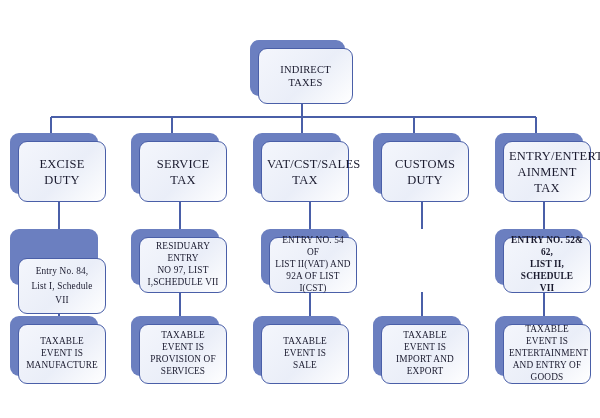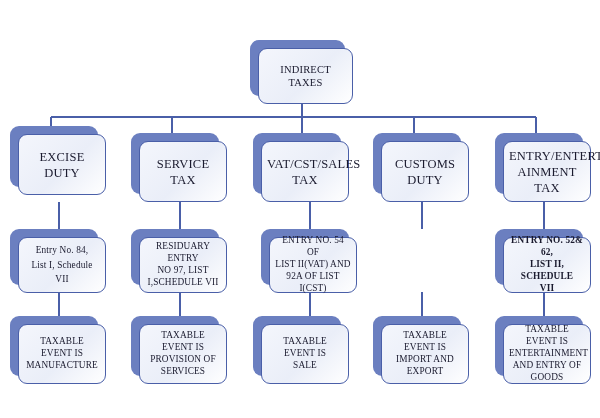--- a/index.html
+++ b/index.html
@@ -64,21 +64,21 @@
   .node .label {
     display: block;
     width: 100%;
     white-space: pre-line;
   }
 
   
   .t-root .face   { font-size: 10.5px; letter-spacing: 0.2px; }
   .t-cat .face    { font-size: 12.5px; letter-spacing: 0.2px; }
   .t-entry .face  { font-size: 9.3px;  letter-spacing: 0.15px; }
-  .t-entry-mixed .face { font-size: 9.3px; line-height: 1.55; }
+  .t-entry-mixed .face { font-size: 9.3px; line-height: 1.55; margin-top: 21px; }
   .t-event .face  { font-size: 9.3px;  letter-spacing: 0.15px; }
 </style>
 </head>
 <body>
 
 <div id="canvas">
 
   <svg id="connectors" viewBox="0 0 600 418" width="600" height="418" xmlns="http://www.w3.org/2000/svg">
     <g stroke="#4a5fa8" stroke-width="1.6" fill="none" shape-rendering="crispEdges">
 
@@ -106,21 +106,21 @@
     </g>
   </svg>
 
   <div class="node t-root" style="left:250px; top:40px; width:95px; height:56px;">
     <div class="shadow"></div>
     <div class="face">
       <span class="label">INDIRECT TAXES</span>
     </div>
   </div>
 
-  <div class="node t-cat" style="left:10px; top:126px; width:88px; height:61px;">
+  <div class="node t-cat" style="left:10px; top:133px; width:88px; height:61px;">
     <div class="shadow"></div>
     <div class="face">
       <span class="label">EXCISE DUTY</span>
     </div>
   </div>
 
   <div class="node t-cat" style="left:131px; top:133px; width:88px; height:61px;">
     <div class="shadow"></div>
     <div class="face">
       <span class="label">SERVICE TAX</span>

